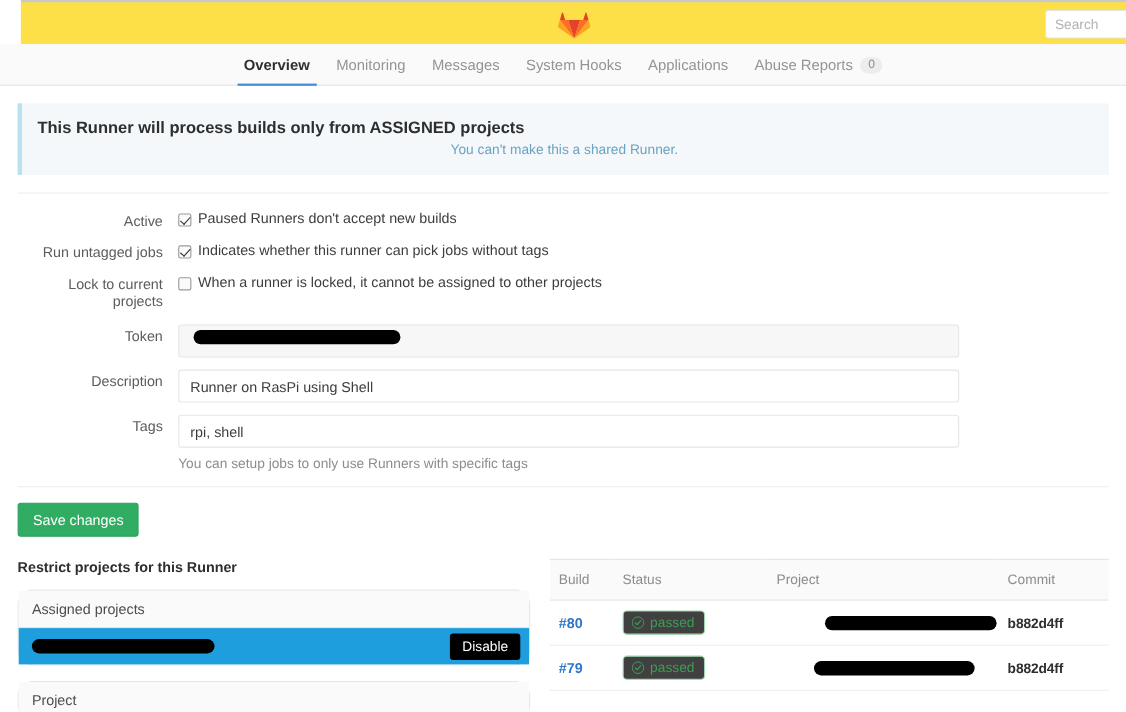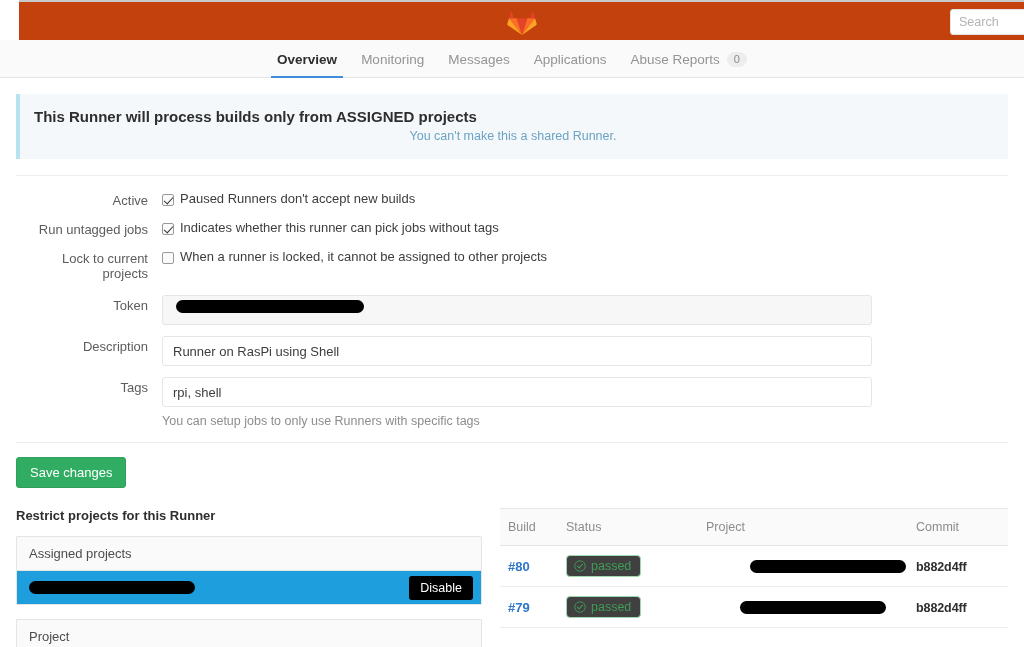--- a/index.html
+++ b/index.html
@@ -11,21 +11,21 @@
     font-family: "Liberation Sans", sans-serif;
     font-size: 13px;
     color: #2e2e2e;
     -webkit-font-smoothing: antialiased;
   }
 
   
   .topbar {
     position: relative;
     height: 40px;
-    background: #c2410c;
+    background: #fde047;
     border-top: 2px solid #c9c9c9;
     display: flex; align-items: center; justify-content: center; margin-left: 19px;
   }
   .logo { width: 30px; height: 28px; display: block; }
   .search-wrap { position: absolute; right: -6px; top: 7px; }
   .search-input {
     width: 80px; height: 26px;
     border: 1px solid #e3e3e3; border-radius: 3px;
     background: #fff; color: #aaa;
     font-family: "Liberation Sans", sans-serif; font-size: 12.5px;
@@ -125,21 +125,21 @@
     padding: 7px 13px; cursor: pointer; text-align: right;
   }
 
   
   .columns { display: flex; margin-top: 20px; }
   .col-left { width: 484px; flex: 0 0 484px; padding-right: 18px; }
   .col-right { flex: 1 1 auto; }
   .section-title { font-size: 13px; font-weight: bold; color: #2e2e2e; margin-bottom: 13px; }
 
   
-  .panel { border: 1px solid #e5e5e5; border-radius: 1px; background: #fff; }
+  .panel { border: 1px solid #e5e5e5; border-radius: 14px; background: #fff; }
   .panel + .panel { margin-top: 14px; }
   .panel-head {
     background: #fafafa; border-bottom: 1px solid #e5e5e5;
     padding: 9px 12px; font-size: 13px; color: #4d4d4d;
   }
   .project-row {
     background: #1f9ede; color: #fff;
     height: 33px; display: flex; align-items: center;
     padding: 0 8px 0 12px; position: relative;
   }
@@ -198,20 +198,23 @@
 
 <div class="navbar">
   <div class="nav-tab active">
     <span>Overview</span>
   </div>
   <div class="nav-tab">
     <span>Monitoring</span>
   </div>
   <div class="nav-tab">
     <span>Messages</span>
+  </div>
+  <div class="nav-tab">
+    <span>System Hooks</span>
   </div>
   <div class="nav-tab">
     <span>Applications</span>
   </div>
   <div class="nav-tab">
     <span>Abuse Reports</span>
     <span class="nav-badge">0</span>
   </div>
 </div>
 

